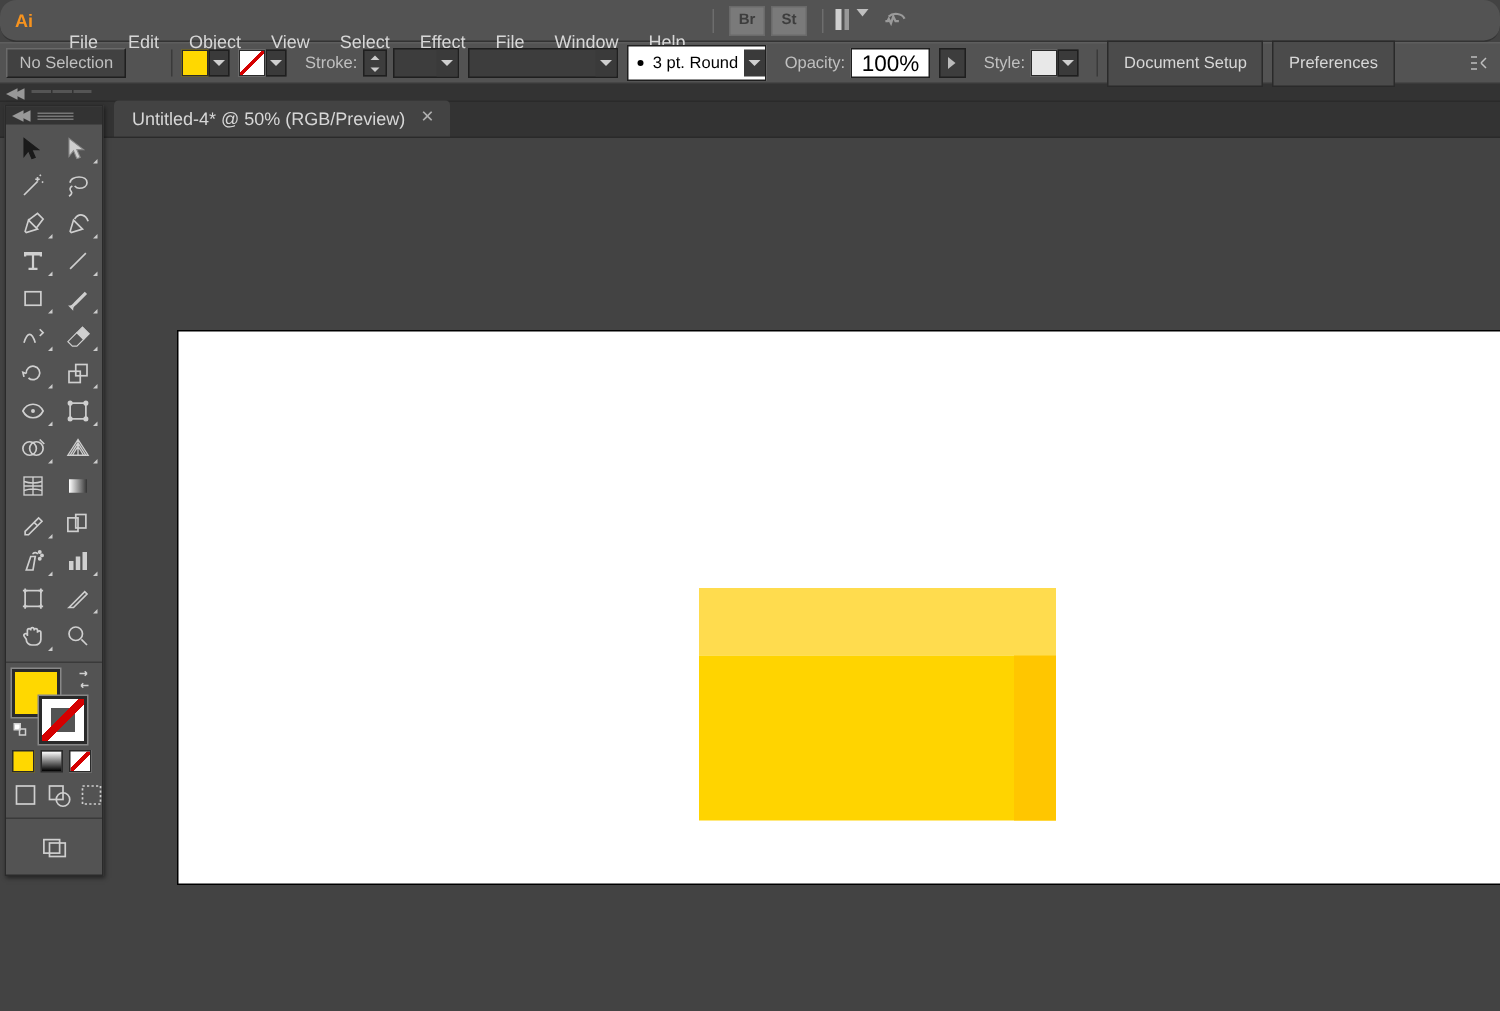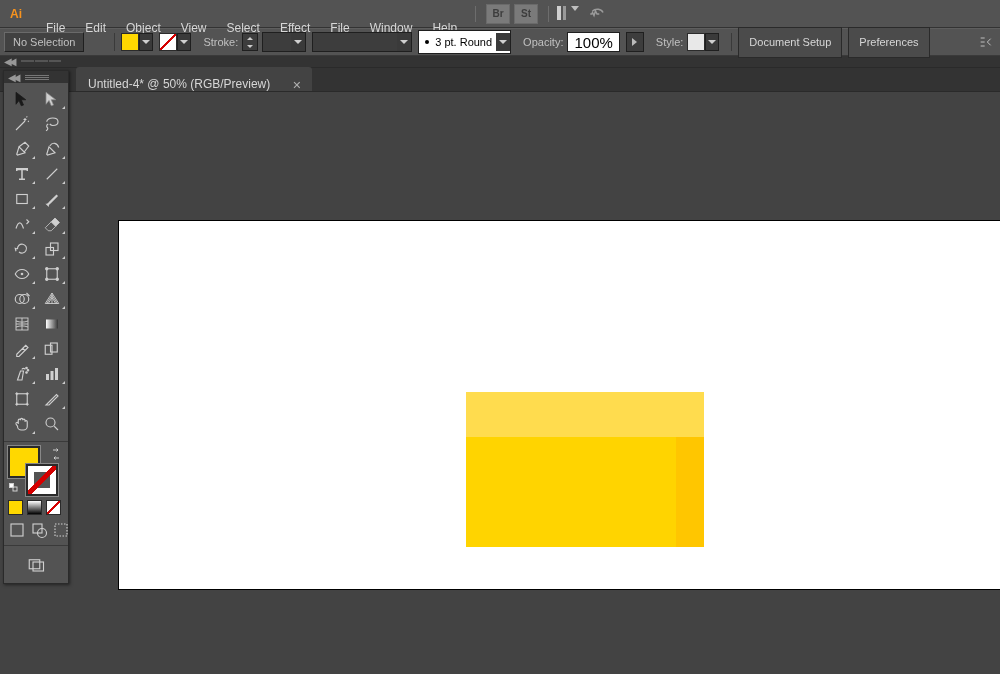--- a/index.html
+++ b/index.html
@@ -35,20 +35,21 @@
 
   
   .menubar {
     height:28px;
     background:var(--menubar-bg);
     display:flex;
     align-items:center;
     font-size:12px;
     padding-left:6px;
     border-bottom:1px solid var(--optbar-border);
+    border-radius:11px;
   }
   .ai-logo {
     width:20px; height:18px;
     display:flex; align-items:center; justify-content:center;
     font-weight:bold; font-size:12px;
     color:var(--ai-orange);
     margin-right:10px;
     font-family:"Arial Black",sans-serif;
   }
   .menu-item {
@@ -220,28 +221,27 @@
     height:24px;
     background:var(--tab-strip-bg);
     display:flex;
     align-items:flex-end;
     padding-left:76px;
     border-bottom:1px solid #2a2a2a;
   }
   .tab {
     height:24px;
     background:var(--tab-bg);
-    display:flex; align-items:flex-end;
+    display:flex; align-items:center;
     padding:0 10px 0 12px;
     font-size:12px;
     color:var(--text);
     border-top-left-radius:3px;
     border-top-right-radius:3px;
     margin-right:2px;
-    gap:12px;
   }
   .tab .close {
     width:10px; height:10px; margin-left:10px;
     display:inline-block;
     color:var(--tab-close);
     font-size:11px; line-height:8px;
   }
 
   
   .tools {

